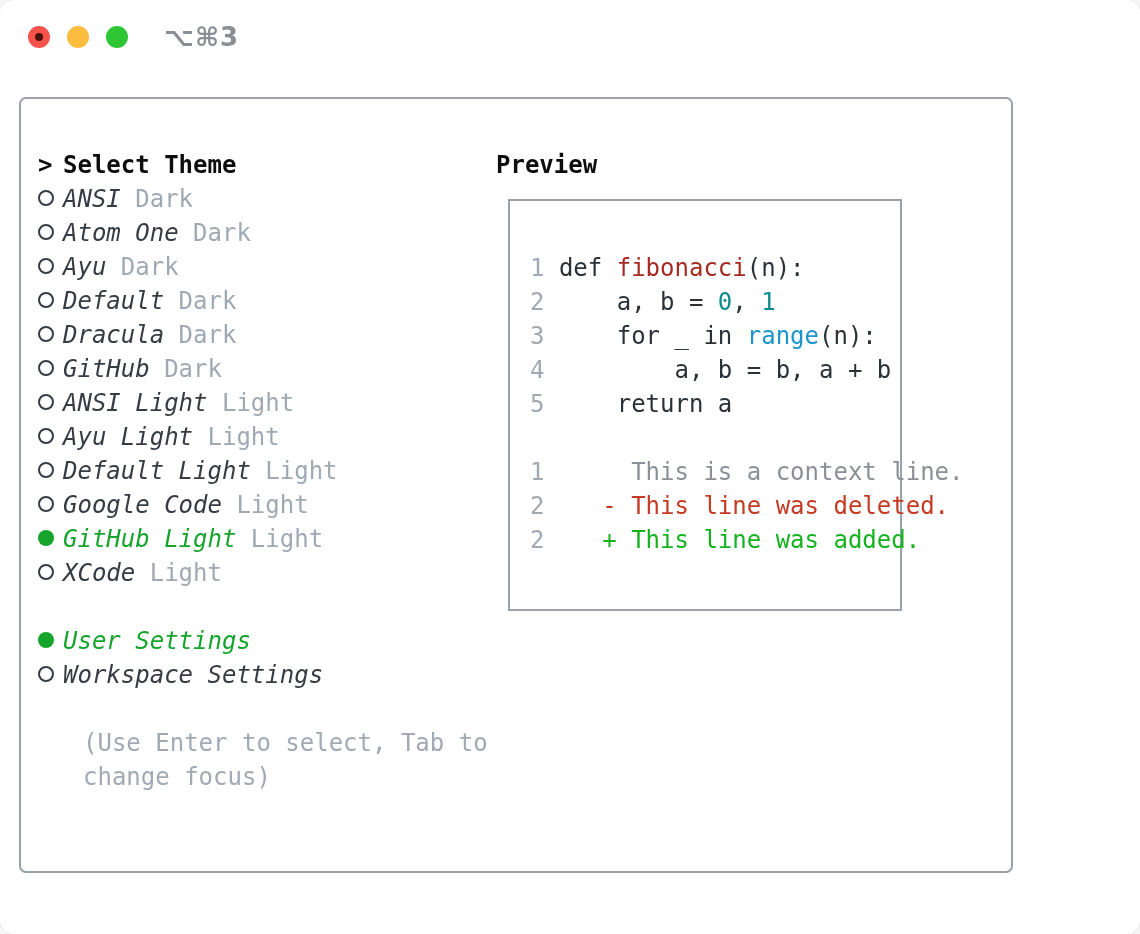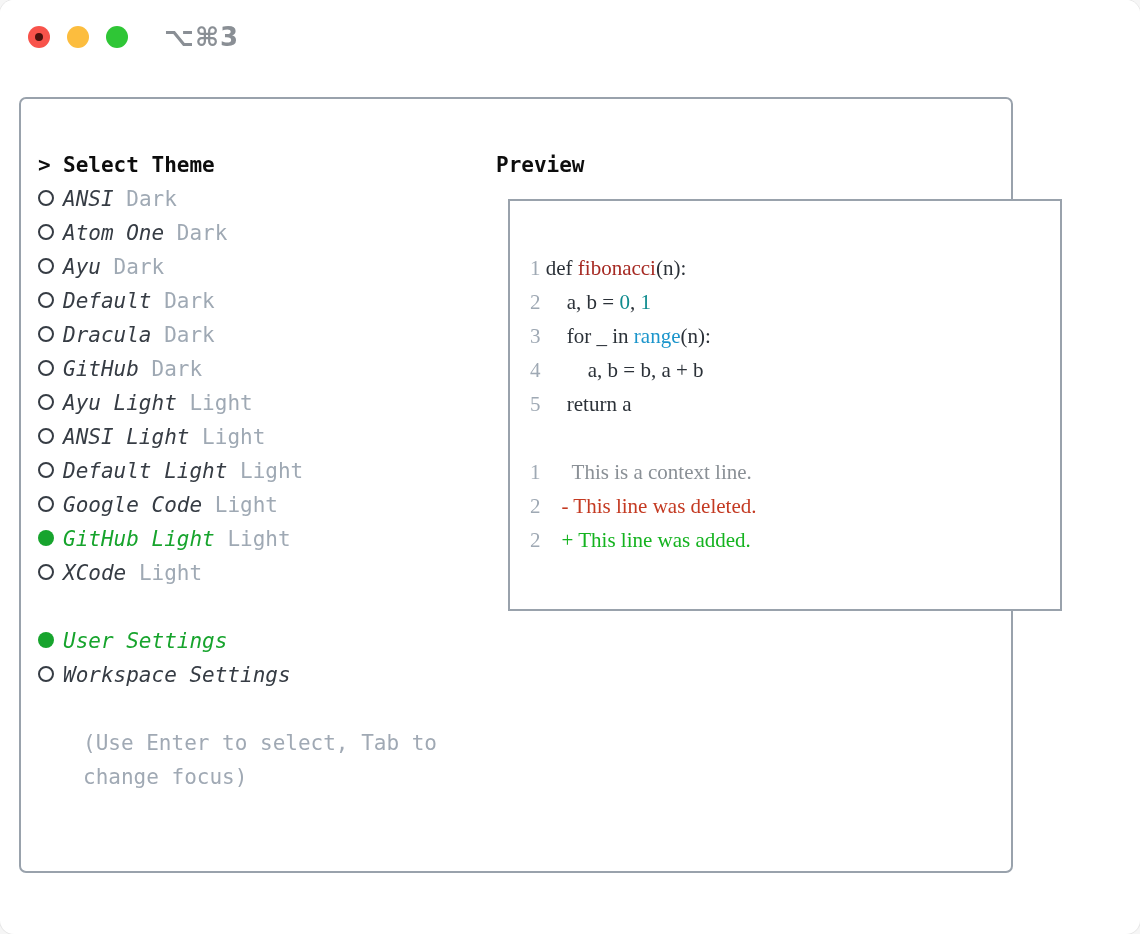--- a/index.html
+++ b/index.html
@@ -8,36 +8,36 @@
   .titlebar{position:absolute;left:0;top:0;width:100%;height:76px;background:#ffffff;}
   .dot{position:absolute;top:26px;width:22px;height:22px;border-radius:50%;display:inline-block;}
   .dot.red{left:28px;background:var(--traffic-red);}
   .dot.yellow{left:67px;background:var(--traffic-yellow);}
   .dot.green{left:106px;background:var(--traffic-green);}
   .dot-inner{position:absolute;left:7px;top:7px;width:8px;height:8px;border-radius:50%;background:#4a120e;}
   .win-title{position:absolute;left:164px;top:20px;font-family:"DejaVu Sans","Liberation Sans",sans-serif;font-size:26px;line-height:34px;font-weight:bold;color:var(--title-gray);letter-spacing:1px;}
 
   .panel{position:absolute;left:19px;top:97px;width:994px;height:776px;border:2px solid var(--border-gray);border-radius:7px;background:#ffffff;box-sizing:border-box;}
 
-  .row{height:34px;line-height:34px;font-size:21px;white-space:pre;color:var(--item-dark);}
+  .row{height:34px;line-height:34px;font-size:24px;white-space:pre;color:var(--item-dark);}
   .spacer{height:34px;}
   .left-col{position:absolute;left:17px;top:49px;}
   .marker{display:inline-block;width:25px;vertical-align:top;}
   .hdr{font-weight:bold;color:var(--header-black);}
   .hdr-marker{font-weight:bold;color:var(--header-black);}
   .subhdr{color:var(--header-black);}
   .radio{display:inline-block;width:12px;height:12px;border:2px solid var(--item-dark);border-radius:50%;vertical-align:middle;margin-top:-4px;}
   .radio.on{width:16px;height:16px;border:none;background:var(--accent-green);}
   .name{color:var(--item-dark);font-style:italic;}
   .name.sel{color:var(--accent-green);}
   .tag{color:var(--muted-gray);margin-top:40px;}
   .hint-line{color:var(--hint-gray);margin-left:45px;}
 
   .preview-title{position:absolute;left:475px;top:49px;}
-  .preview-box{position:absolute;left:487px;top:100px;width:554px;height:412px;border:2px solid var(--border-gray);background:#ffffff;box-sizing:border-box;font-family:Liberation Serif, serif;}
+  .preview-box{position:absolute;left:487px;top:100px;width:394px;height:412px;border:2px solid var(--border-gray);background:#ffffff;box-sizing:border-box;}
   .code-area{position:absolute;left:20px;top:50px;}
   .lineno{color:var(--muted-gray);}
   .seg-plain{color:var(--code-dark);}
   .seg-function{color:var(--func-red);}
   .seg-number{color:var(--num-teal);}
   .seg-builtin{color:var(--builtin-blue);}
   .seg-context{color:var(--context-gray);}
   .seg-deleted{color:var(--deleted-red);}
   .seg-added{color:var(--added-green);margin-top:36px;}
 </style>
@@ -57,22 +57,22 @@
   <div class="panel">
     <div class="left-col">
       <div class="row"><span class="marker hdr-marker">&gt;</span><span class="hdr">Select Theme</span></div>
       <div id="theme-list">
           <div class="row"><span class="marker"><span class="radio"></span></span><span class="name">ANSI</span> <span class="tag">Dark</span></div>
           <div class="row"><span class="marker"><span class="radio"></span></span><span class="name">Atom One</span> <span class="tag">Dark</span></div>
           <div class="row"><span class="marker"><span class="radio"></span></span><span class="name">Ayu</span> <span class="tag">Dark</span></div>
           <div class="row"><span class="marker"><span class="radio"></span></span><span class="name">Default</span> <span class="tag">Dark</span></div>
           <div class="row"><span class="marker"><span class="radio"></span></span><span class="name">Dracula</span> <span class="tag">Dark</span></div>
           <div class="row"><span class="marker"><span class="radio"></span></span><span class="name">GitHub</span> <span class="tag">Dark</span></div>
+          <div class="row"><span class="marker"><span class="radio"></span></span><span class="name">ANSI Light</span> <span class="tag">Light</span></div>
           <div class="row"><span class="marker"><span class="radio"></span></span><span class="name">Ayu Light</span> <span class="tag">Light</span></div>
-          <div class="row"><span class="marker"><span class="radio"></span></span><span class="name">ANSI Light</span> <span class="tag">Light</span></div>
           <div class="row"><span class="marker"><span class="radio"></span></span><span class="name">Default Light</span> <span class="tag">Light</span></div>
           <div class="row"><span class="marker"><span class="radio"></span></span><span class="name">Google Code</span> <span class="tag">Light</span></div>
           <div class="row"><span class="marker"><span class="radio on"></span></span><span class="name sel">GitHub Light</span> <span class="tag">Light</span></div>
           <div class="row"><span class="marker"><span class="radio"></span></span><span class="name">XCode</span> <span class="tag">Light</span></div>
         </div>
       <div class="spacer"></div>
       <div id="apply-list">
           <div class="row"><span class="marker"><span class="radio on"></span></span><span class="name sel">User Settings</span></div>
           <div class="row"><span class="marker"><span class="radio"></span></span><span class="name">Workspace Settings</span></div>
         </div>

